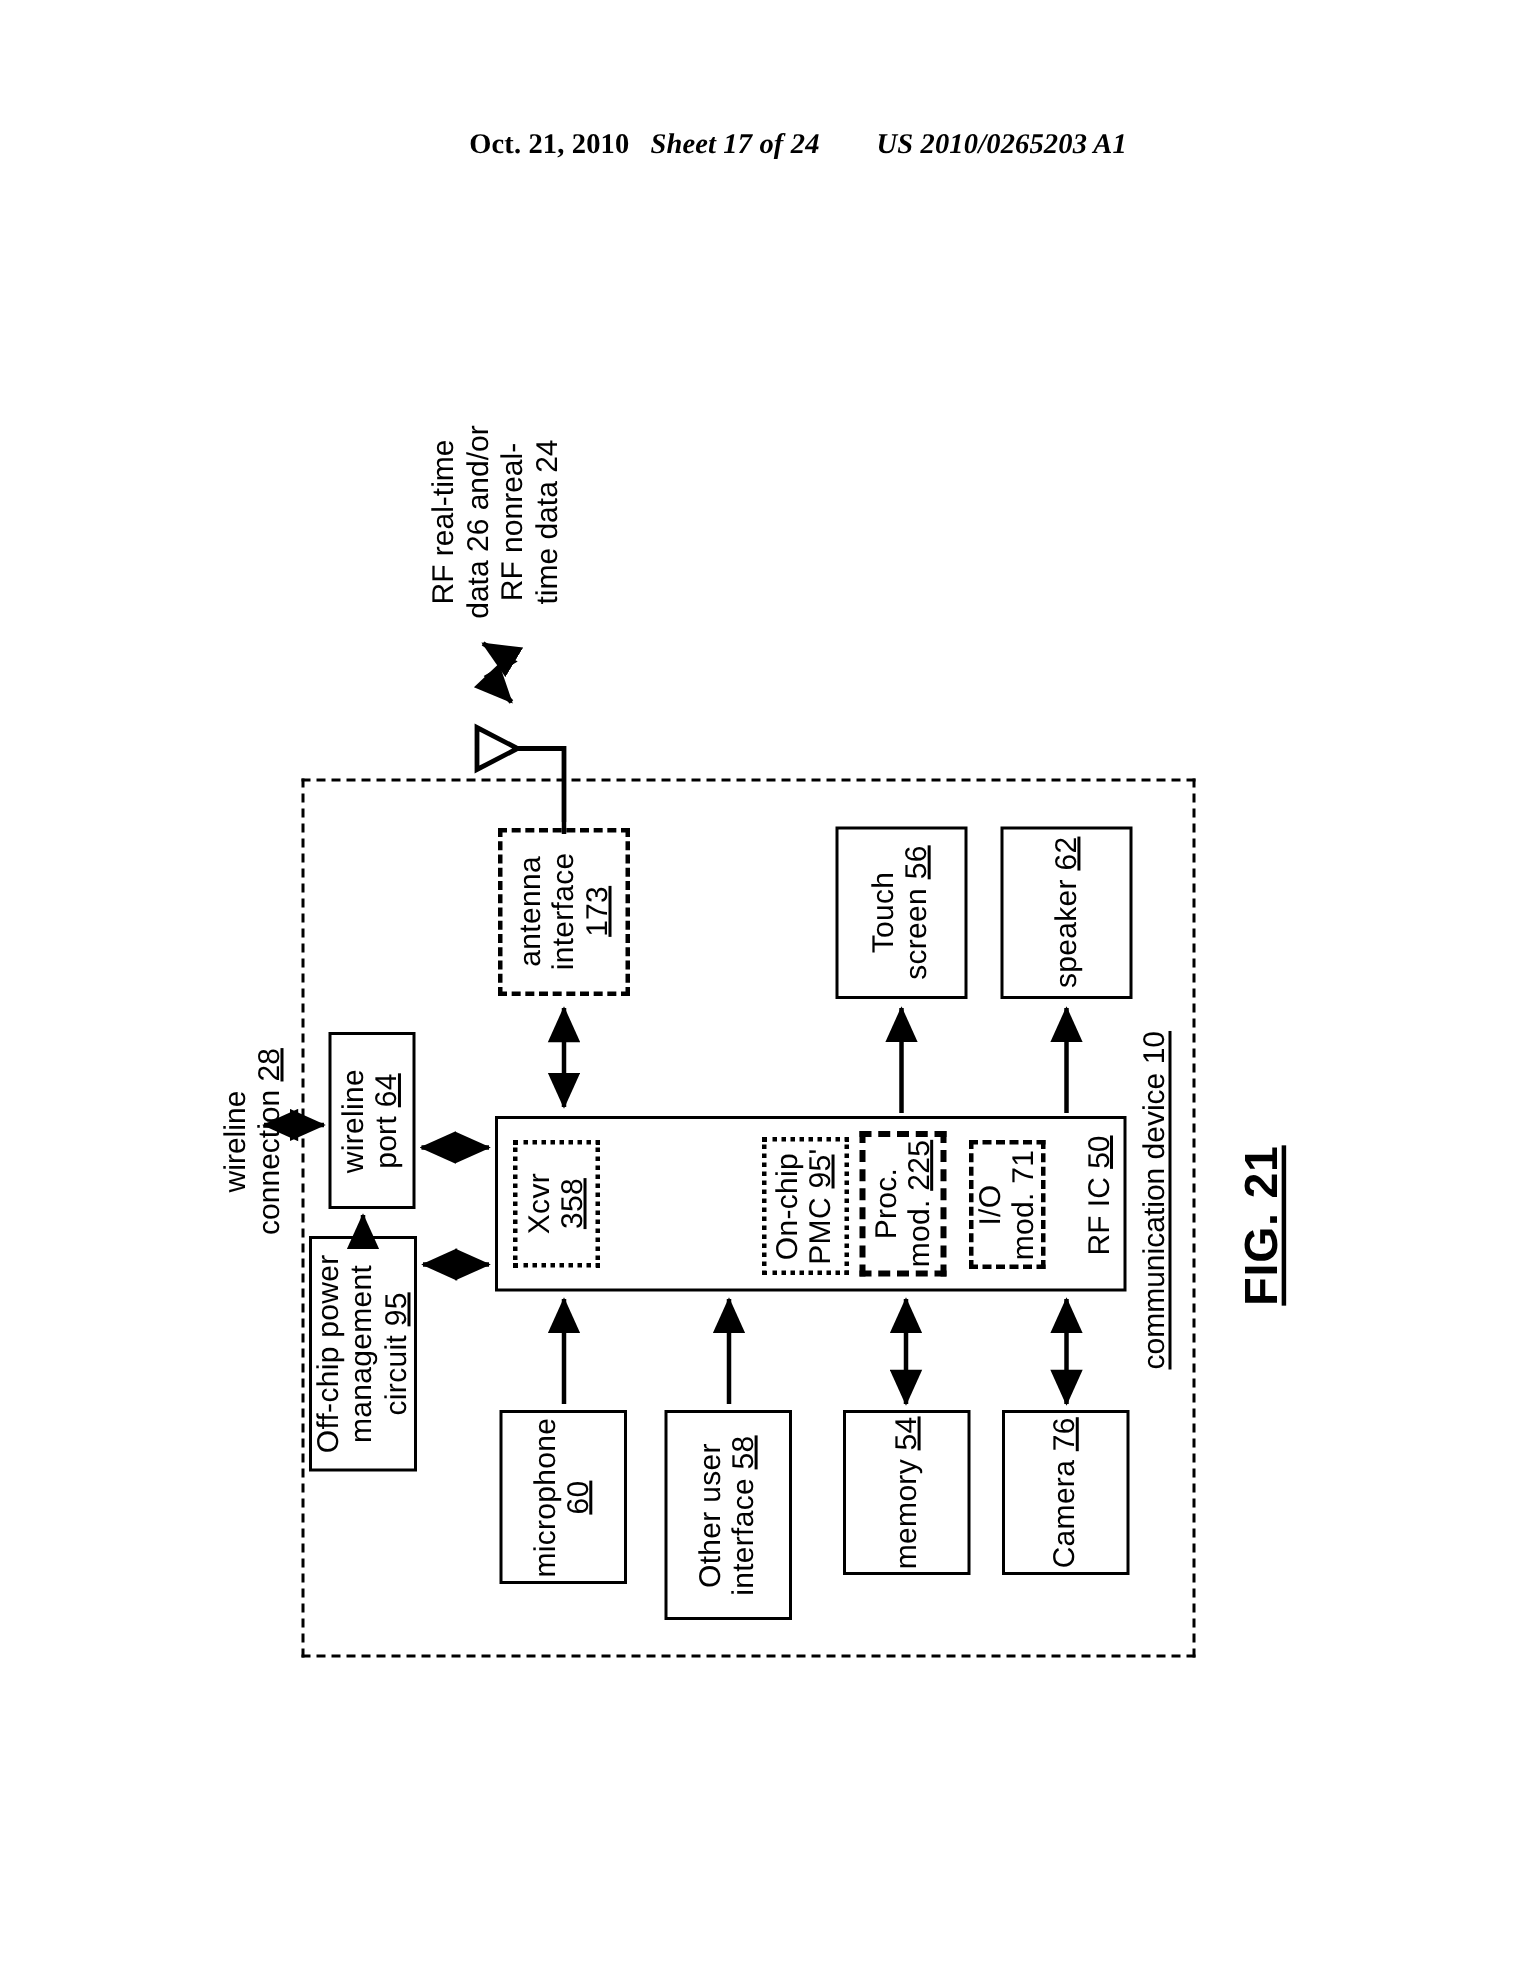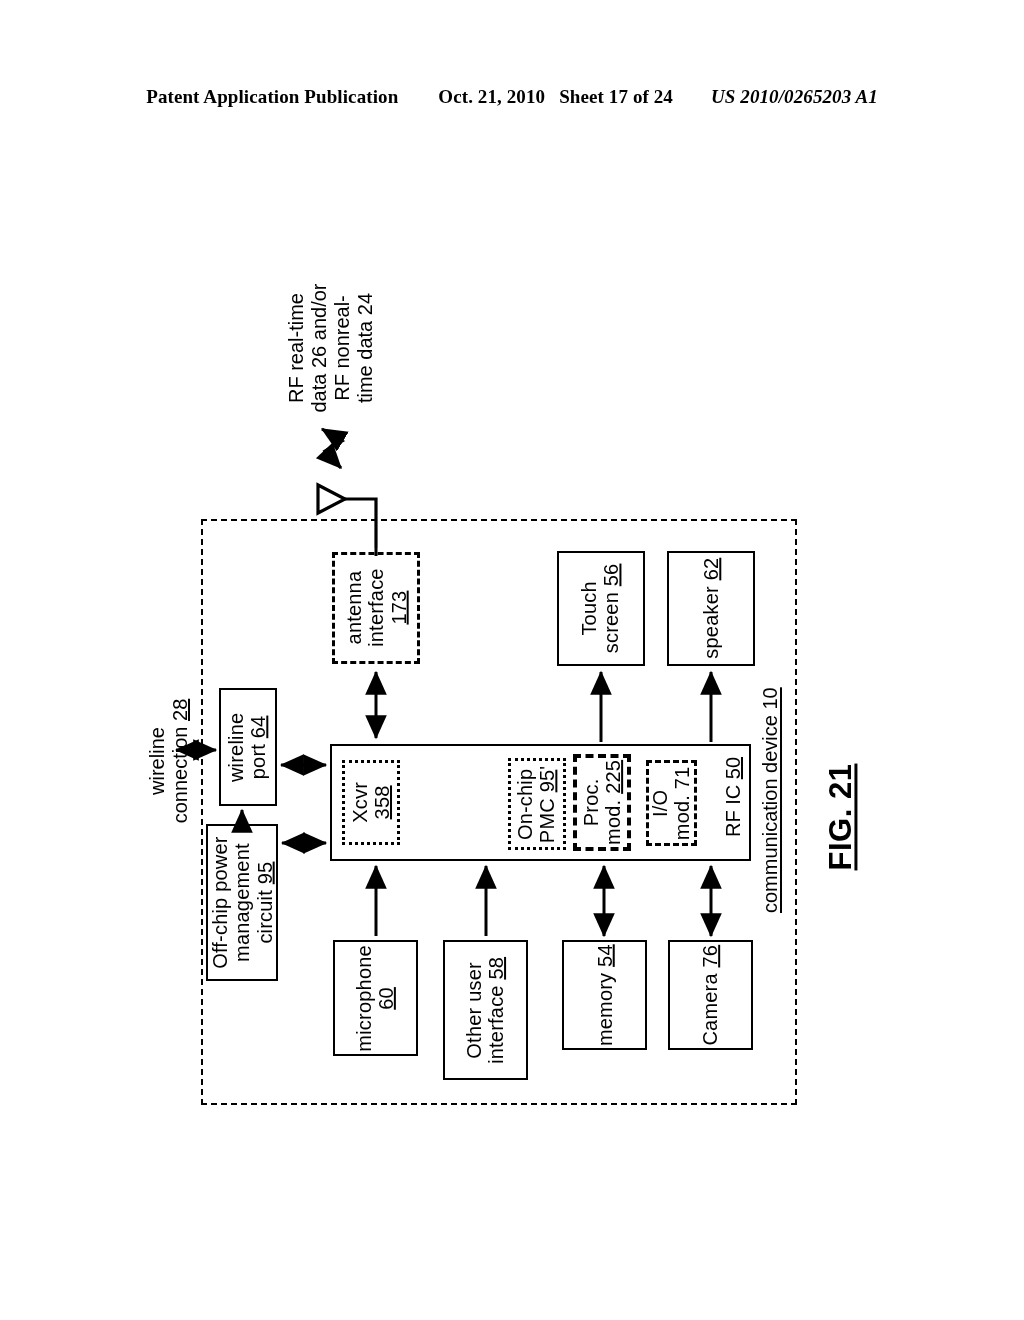--- a/index.html
+++ b/index.html
@@ -26,21 +26,21 @@
     justify-content: center;
     align-items: baseline;
     font-family: "Liberation Serif", serif;
     font-weight: bold;
     font-size: 19px;
     letter-spacing: 0.1px;
     white-space: nowrap;
   }
   #page-header .hdr-pub { }
   #page-header .hdr-date { margin-left: 40px; }
-  #page-header .hdr-sheet { margin-left: 14px; }
+  #page-header .hdr-sheet { margin-left: 14px; font-style: italic; }
   #page-header .hdr-pat { margin-left: 38px; font-style: italic; }
 
   
   #figure {
     position: absolute;
     left: 0;
     top: 0;
     width: 1024px;
     height: 1320px;
   }
@@ -118,21 +118,20 @@
     white-space: nowrap;
     text-decoration: underline;
     text-underline-offset: 3px;
     letter-spacing: 0.5px;
   }
 </style>
 </head>
 <body>
 
 <div id="page-header">
-  <span class="hdr-pub">Patent Application Publication</span>
   <span class="hdr-date">Oct. 21, 2010</span>
   <span class="hdr-sheet">Sheet 17 of 24</span>
   <span class="hdr-pat">US 2010/0265203 A1</span>
 </div>
 
 <div id="figure">
 
   <div id="device-boundary"></div>
 
   <div class="free-label" style="left:236px; top:278px; width:190px; height:140px; display:flex; align-items:center; justify-content:center;">

